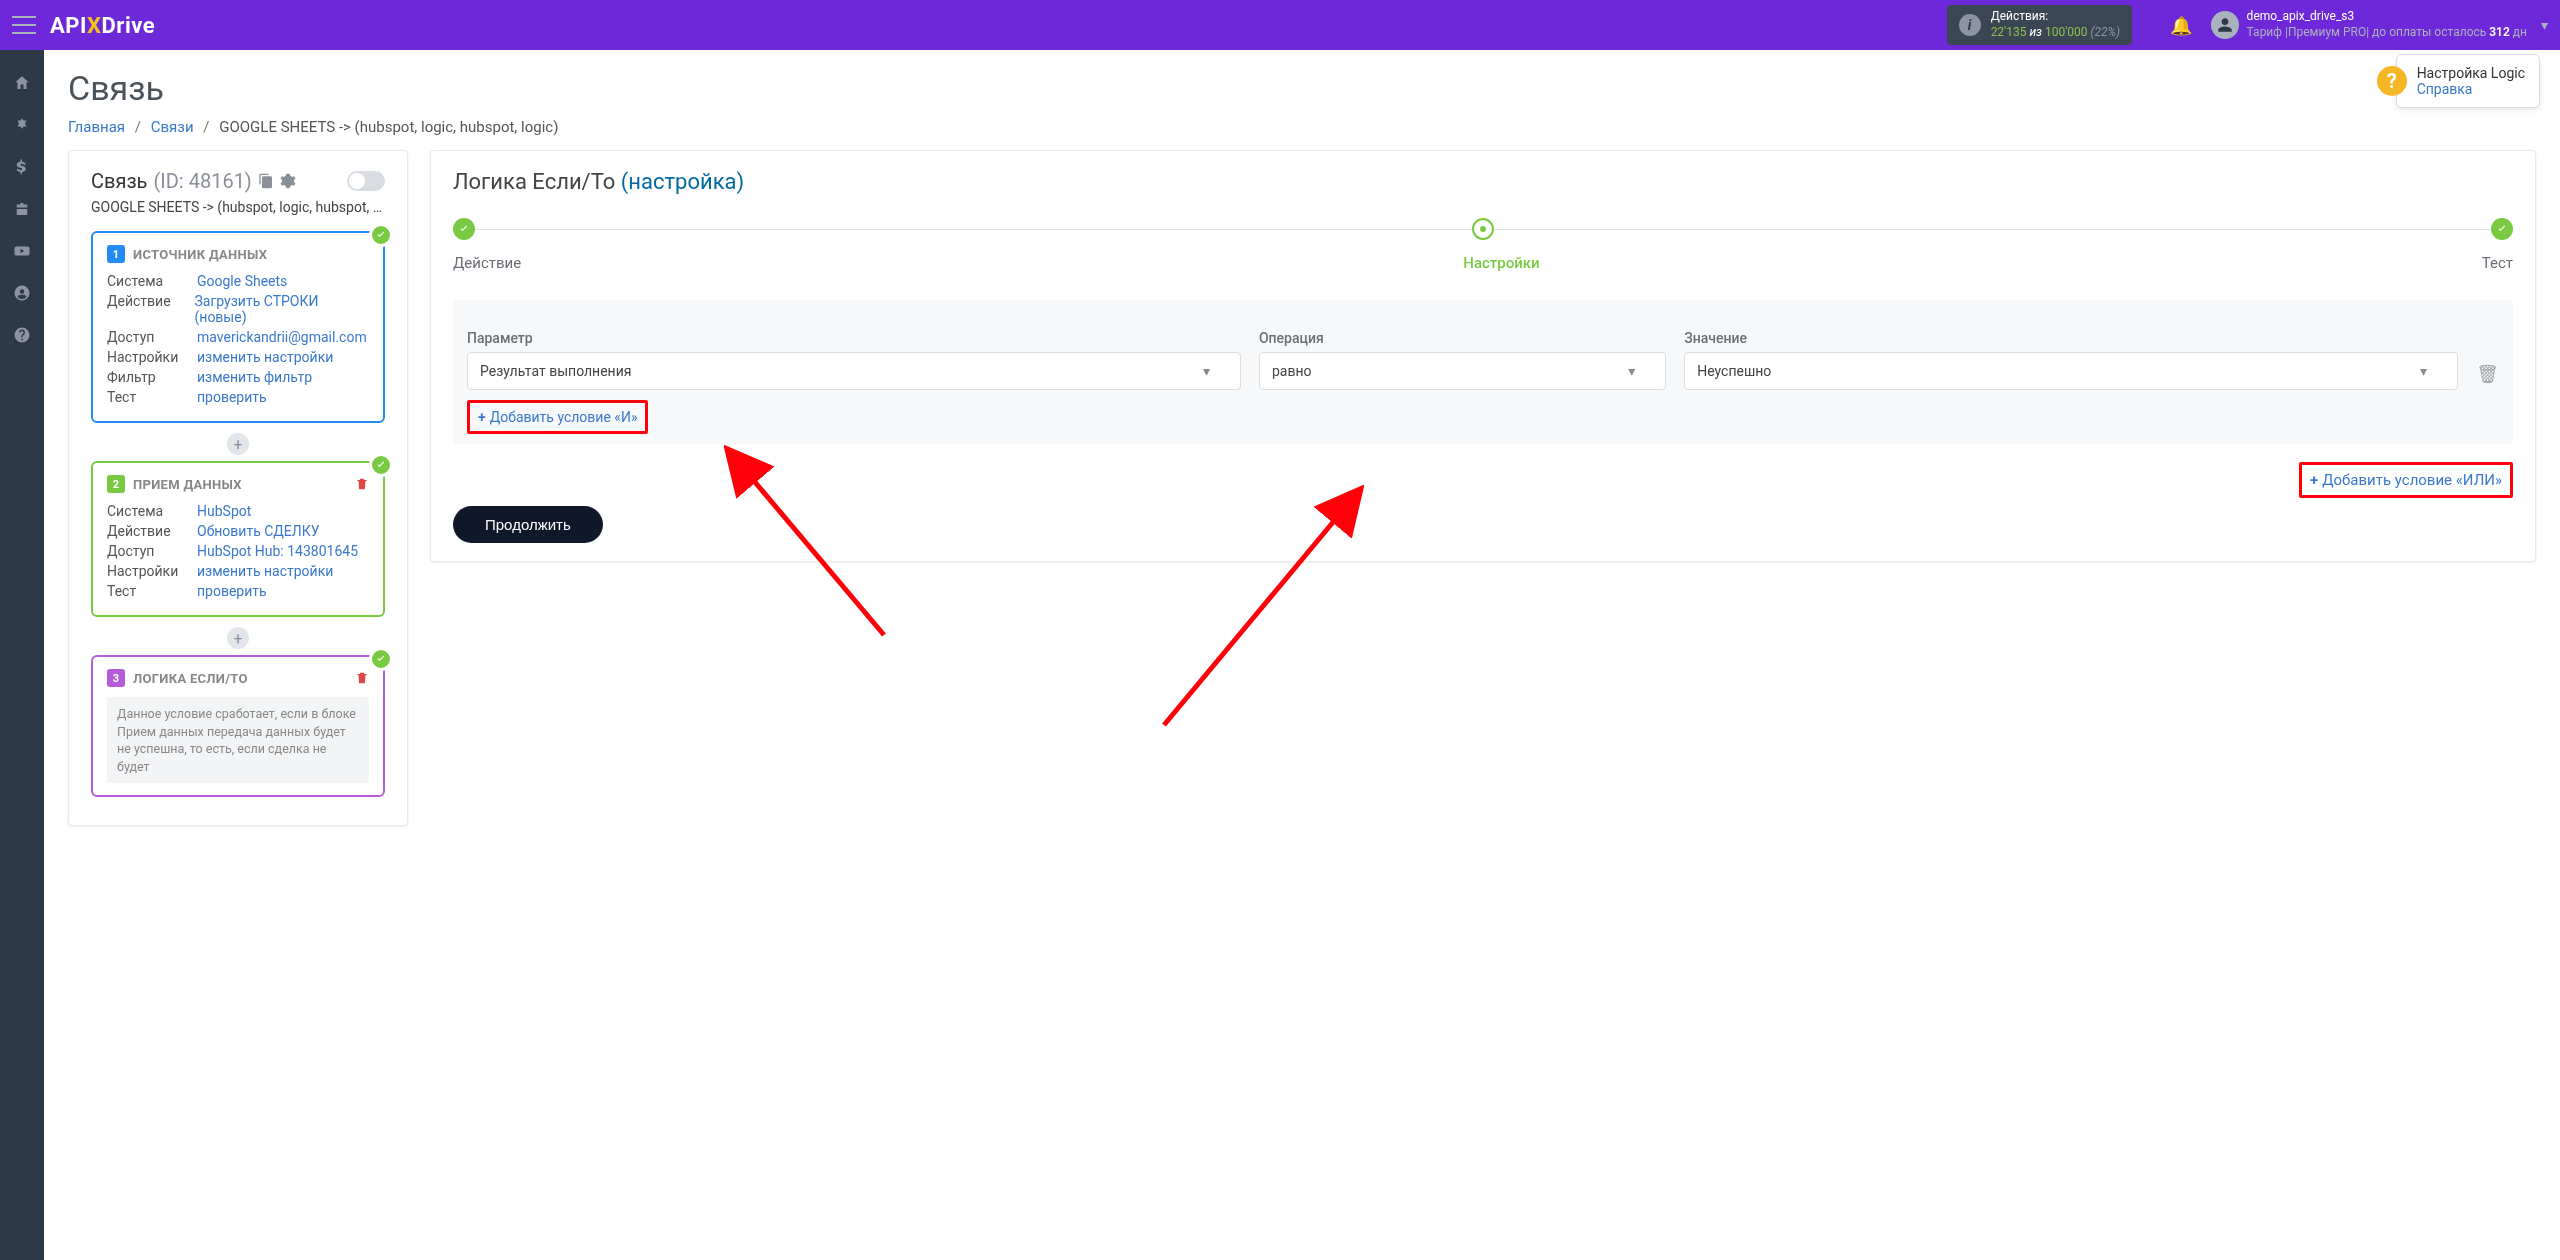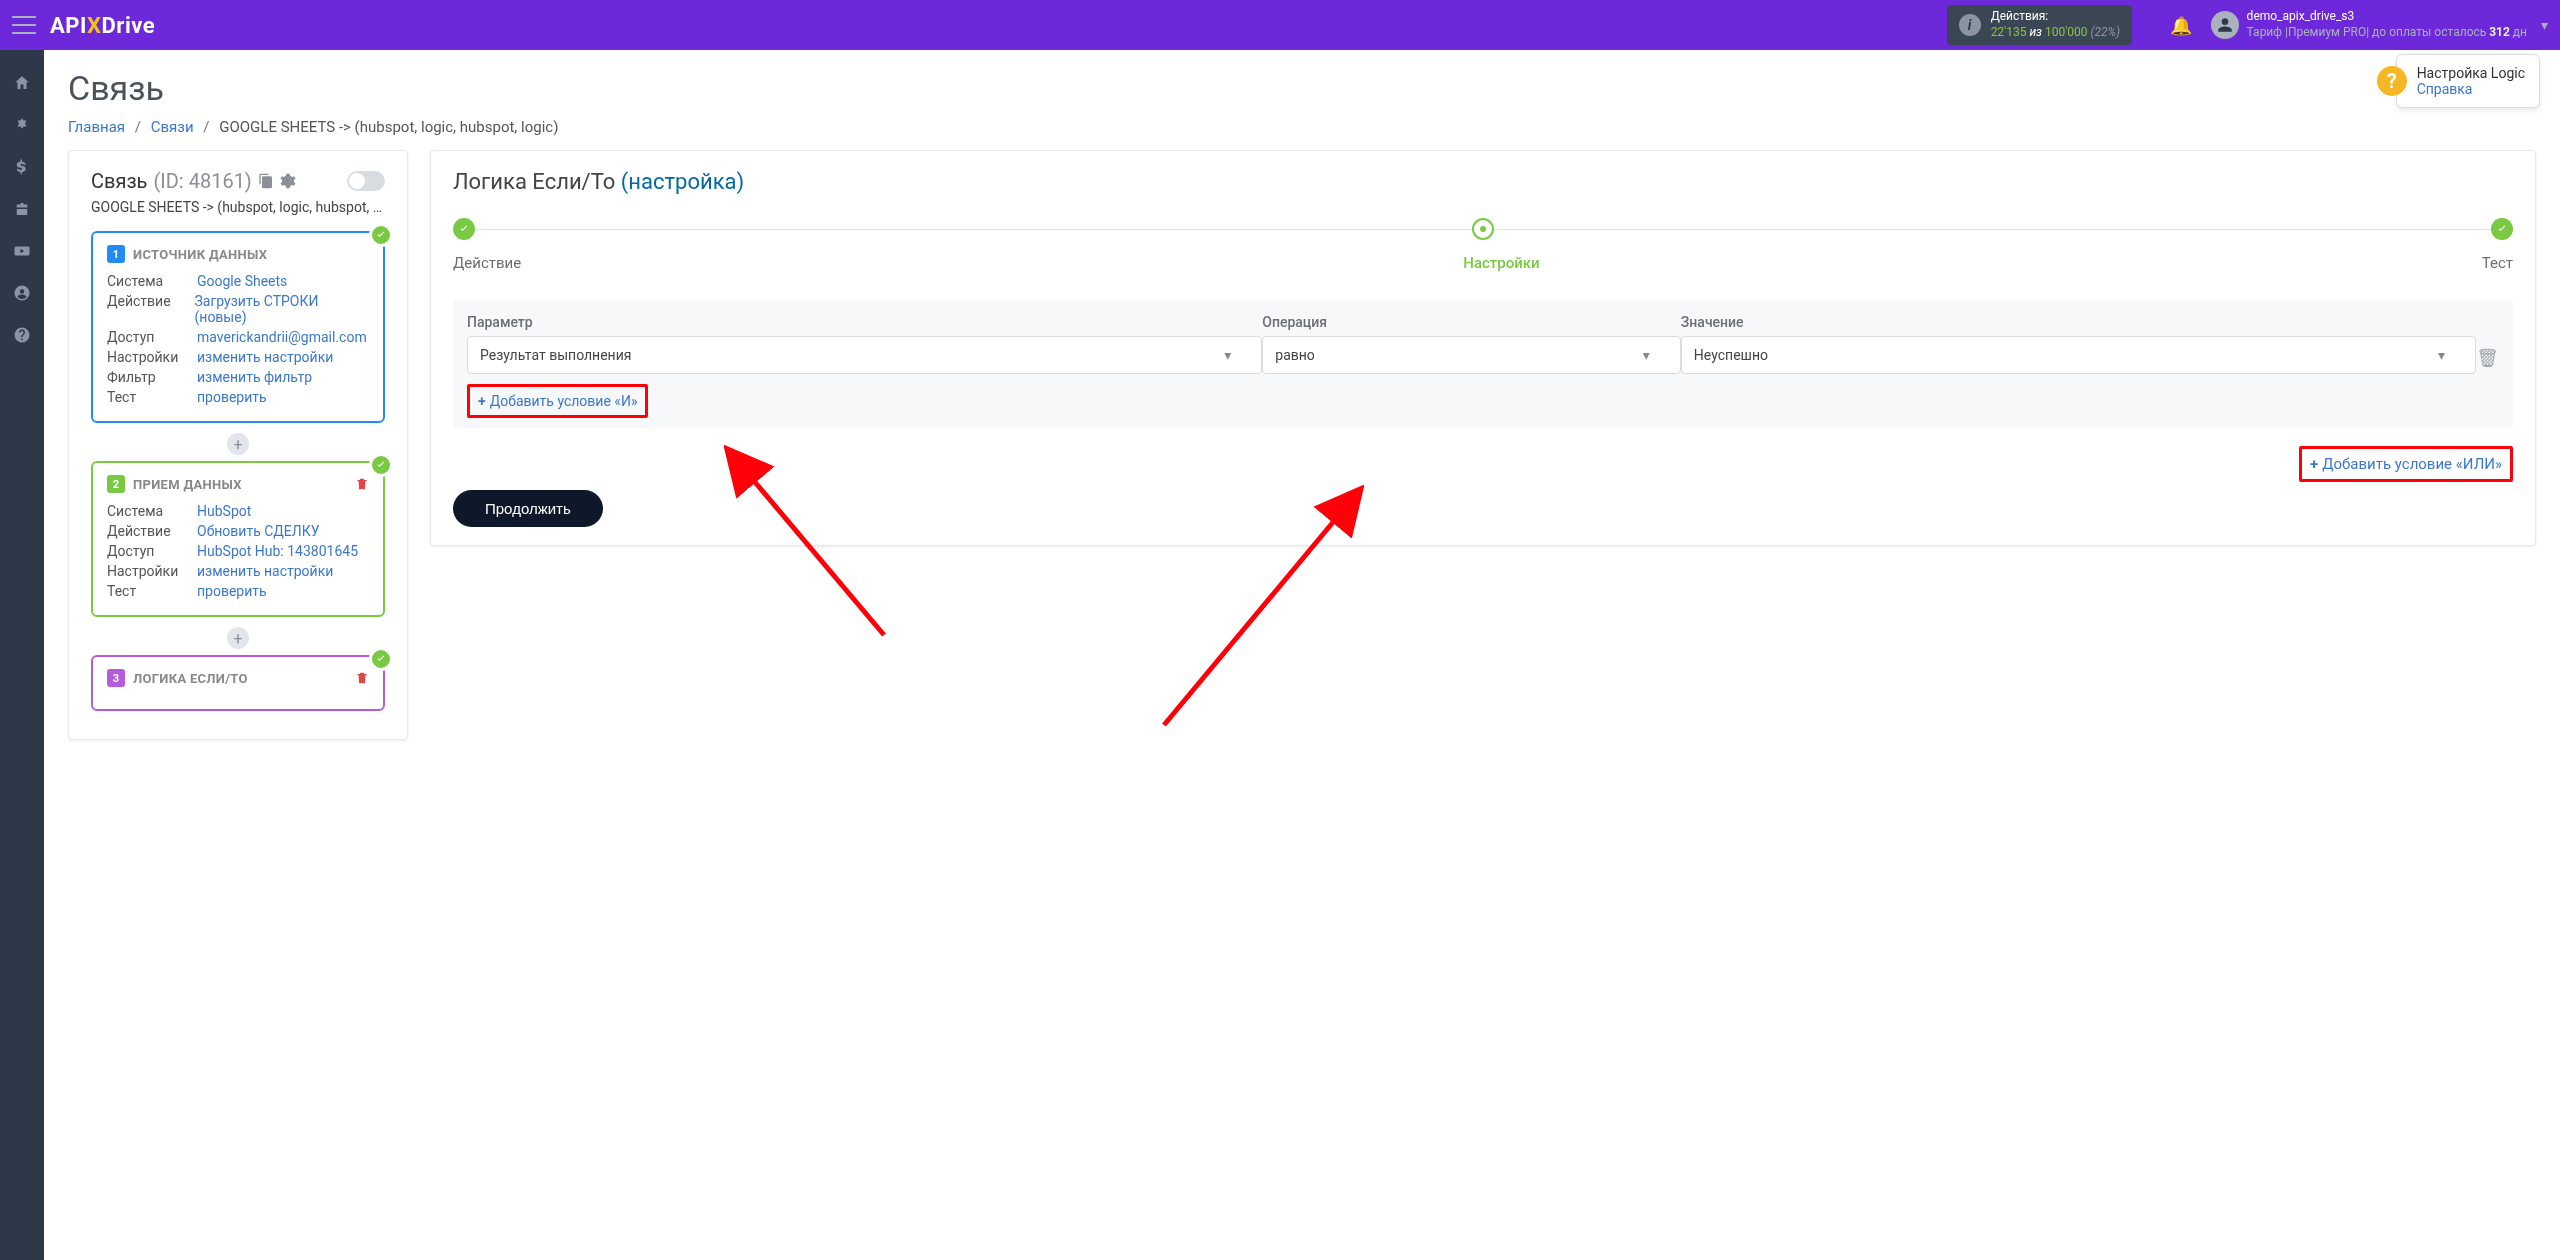--- a/index.html
+++ b/index.html
@@ -86,21 +86,21 @@
 .step-dot.current::after { content: ""; width: 6px; height: 6px; border-radius: 50%; background: #7ac943; }
 .step-line { flex: 1; height: 1px; background: #e0e2e4; }
 .step-labels { display: flex; justify-content: space-between; font-size: 15px; margin-bottom: 28px; }
 .step-labels span:nth-child(1) { color: #6a6f76; }
 .step-labels span:nth-child(2) { color: #7ac943; font-weight: 500; }
 .step-labels span:nth-child(3) { color: #6a6f76; }
 
 .section-title { font-size: 17px; font-weight: 600; text-decoration: underline; margin-bottom: 18px; }
 
 .cond-block { background: #f7f8f9; border-radius: 4px; padding: 14px 14px 10px; margin-bottom: 18px; position: relative; }
-.cond-cols { display: flex; align-items: flex-end; }
+.cond-cols { display: flex; gap: 18px; align-items: flex-end; margin-top: 16px; }
 .cond-col { flex: 1; }
 .cond-col.param { flex: 1.9; }
 .cond-col.op { flex: 1; }
 .cond-col.val { flex: 1.9; }
 .cond-label { font-size: 14px; color: #6a6f76; margin-bottom: 6px; font-weight: 500; }
 .select { width: 100%; height: 38px; border: 1px solid #d8dce0; border-radius: 4px; background: #fff; padding: 0 30px 0 12px; font-size: 14px; color: #444; position: relative; display: flex; align-items: center; justify-content: space-between; cursor: pointer; }
 .select .chev { color: #888; margin-left: auto; }
 .trash-cond { color: #9aa0a6; font-size: 18px; cursor: pointer; margin-bottom: 6px; }
 .add-and-row { margin-top: 10px; }
 .btn-add-and { color: #3b78cc; font-size: 14px; display: inline-flex; align-items: center; gap: 4px; cursor: pointer; padding: 6px 8px; }
@@ -321,20 +321,21 @@
                   <path d="M9 16l-4-4 1.5-1.5L9 13l8-8L18.5 6.5z"></path>
                 </svg>
               </div>
             <div class="card-title">
                 <span class="num">3</span>
                 <span>ЛОГИКА ЕСЛИ/ТО</span>
                 <svg class="trash" viewBox="0 0 24 24">
                   <path d="M6 7h12l-1 14H7L6 7zm3-4h6l1 2h4v2H4V5h4l1-2z"></path>
                 </svg>
               </div>
+            <div class="card-desc">Данное условие сработает, если в блоке Прием данных передача данных будет не успешна, то есть, если сделка не будет</div>
           </div>
         </div>
       </div>
 
       <div class="col-right">
         <div class="panel">
           <div class="logic-title">
             <span>Логика Если/То</span>
             <span class="muted">(настройка)</span>
           </div>

